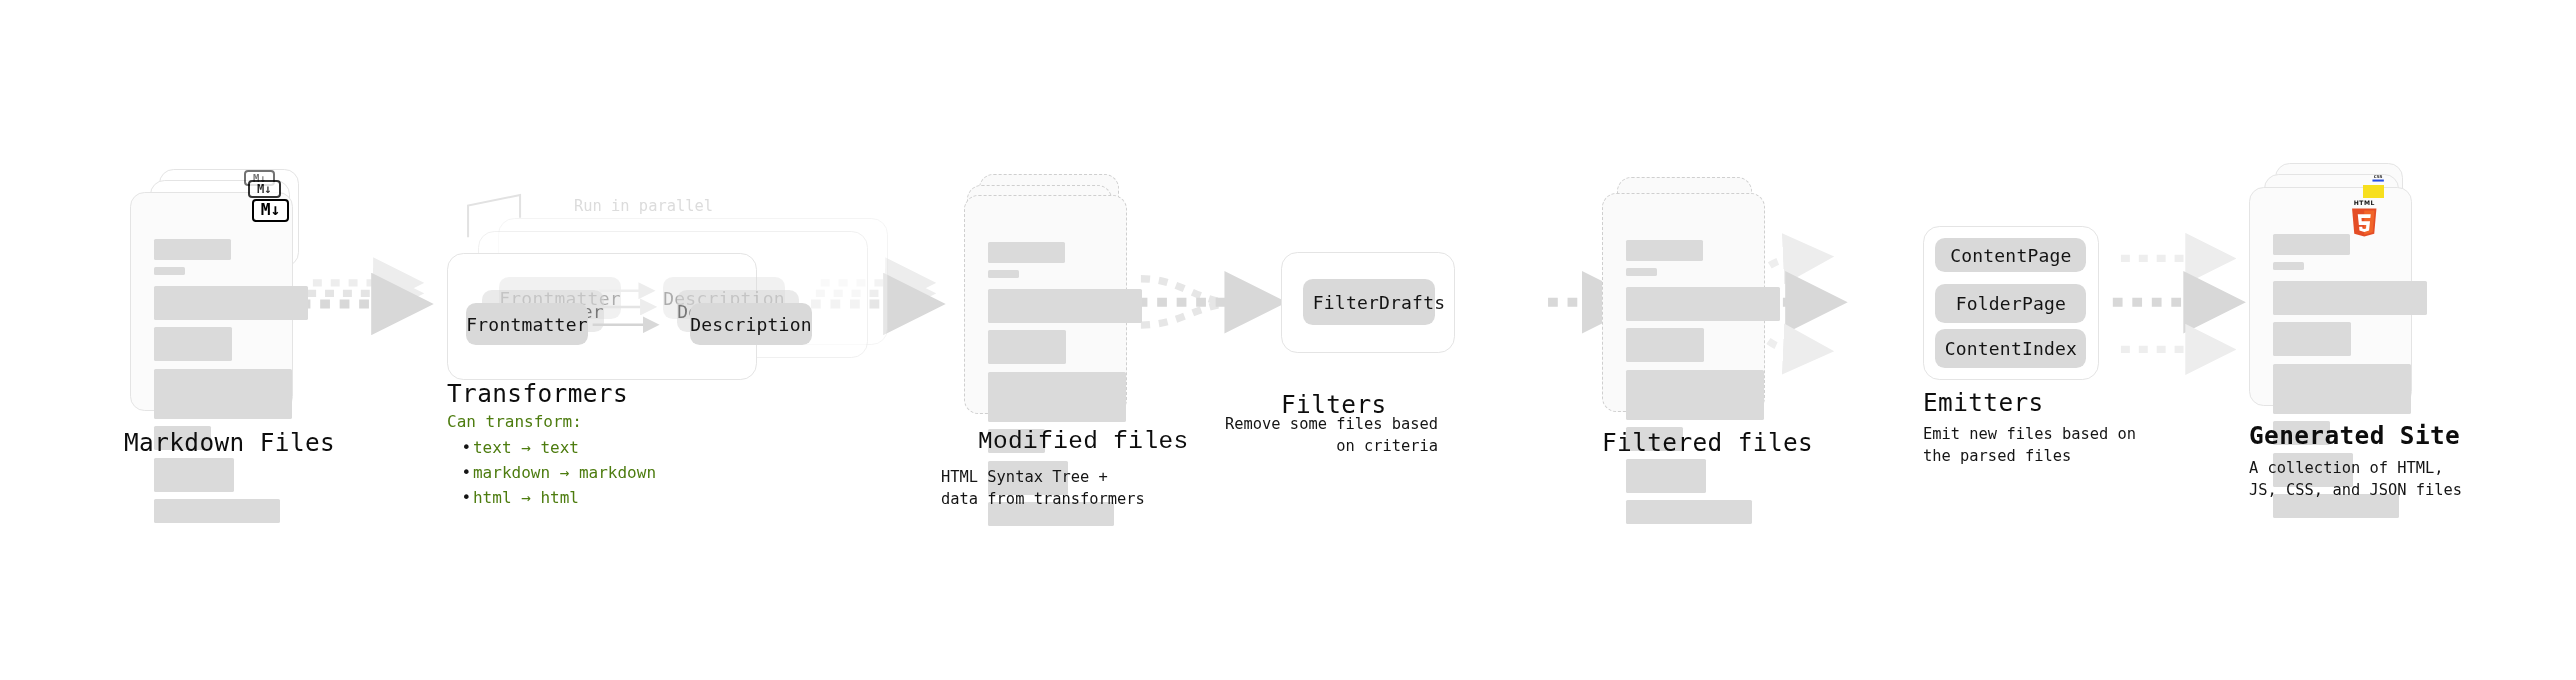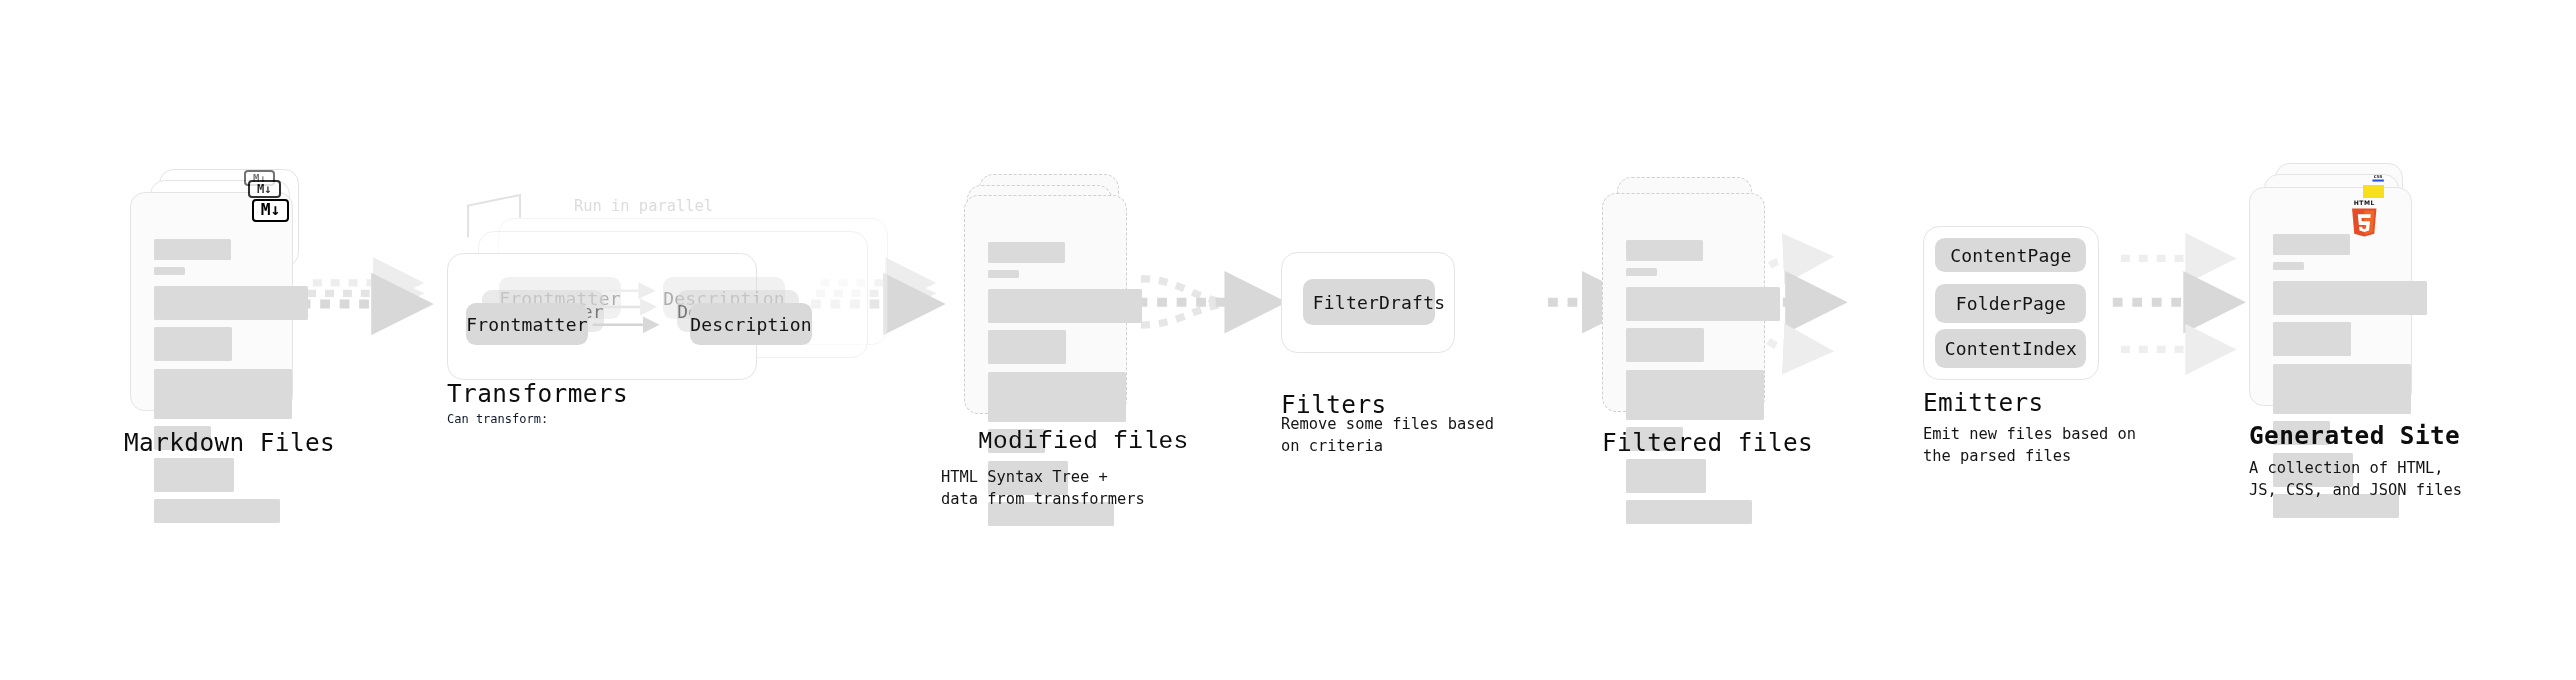--- a/index.html
+++ b/index.html
@@ -73,23 +73,23 @@
     white-space:pre-line;
   }
   .runlabel{
     position:absolute;
     font-size:15.4px;
     color:#dcdcdc;
     white-space:nowrap;
   }
   .bullets{
     position:absolute;
-    font-size:12px;
+    font-size:16px;
     line-height:1.55;
-    color:#0f172a;
+    color:#4d7c0f;
   }
   .bullets .hdr{margin-bottom:1.6px;}
   .bullets ul{margin:0;padding:0 0 0 14.6px;list-style:none;}
   .bullets li{position:relative;padding-left:11.4px;}
   .bullets li:before{
     content:"\2022";position:absolute;left:0;top:0;color:#151515;
   }
 
   
   .md-badge{
@@ -202,20 +202,25 @@
         <path d="M186,45 L238,45" stroke="#ededed" stroke-width="3" fill="none" marker-end="url(#ahf)"></path>
         <path d="M182,65 L240,65" stroke="#e4e4e4" stroke-width="3" fill="none" marker-end="url(#ahf)"></path>
         <path d="M178,87 L243,87" stroke="#d4d4d4" stroke-width="3" fill="none" marker-end="url(#ah)"></path>
       </svg>
     </div>
 
     <div class="runlabel" style="left:530px;top:197px;margin-left:44px;">Run in parallel</div>
     <div class="title" style="left:447px;top:379px;">Transformers</div>
     <div class="bullets" style="left:447px;top:410px;">
       <div class="hdr">Can transform:</div>
+      <ul>
+        <li>text → text</li>
+        <li>markdown → markdown</li>
+        <li>html → html</li>
+      </ul>
     </div>
   </div>
 
   <div>
     <div class="card dashed" style="left:979px;top:174px;width:140px;height:89px;"></div>
     <div class="card dashed" style="left:967px;top:185px;width:145px;height:89px;"></div>
     <div class="card dashed" style="left:964px;top:195px;width:163px;height:219px;">
       <div class="card-body">
         <div class="ln" style="width:77px;height:21px;margin-bottom:7.3px;"></div>
         <div class="ln" style="width:31px;height:8.1px;margin-bottom:10.6px;"></div>
@@ -230,21 +235,21 @@
     <div class="title" style="left:978px;top:428px;font-family:Liberation Mono, monospace;">Modified files</div>
     <div class="sub" style="left:941px;top:466px;">HTML Syntax Tree +
 data from transformers</div>
   </div>
 
   <div>
     <div class="gbox" style="left:1281px;top:252px;width:174px;height:101px;">
       <div class="chip" style="left:21px;top:26px;width:132px;height:46px;padding-left:20px;">FilterDrafts</div>
     </div>
     <div class="title" style="left:1281px;top:390px;">Filters</div>
-    <div class="sub" style="left:1281px;top:413px;">Remove some files based
+    <div class="sub" style="left:1225px;top:413px;text-align:right;">Remove some files based
 on criteria</div>
   </div>
 
   <div>
     <div class="card dashed" style="left:1617px;top:177px;width:135px;height:89px;"></div>
     <div class="card dashed" style="left:1602px;top:193px;width:163px;height:219px;">
       <div class="card-body">
         <div class="ln" style="width:77px;height:21px;margin-bottom:7.3px;"></div>
         <div class="ln" style="width:31px;height:8.1px;margin-bottom:10.6px;"></div>
         <div class="ln" style="width:154px;height:34px;margin-bottom:7.3px;"></div>

